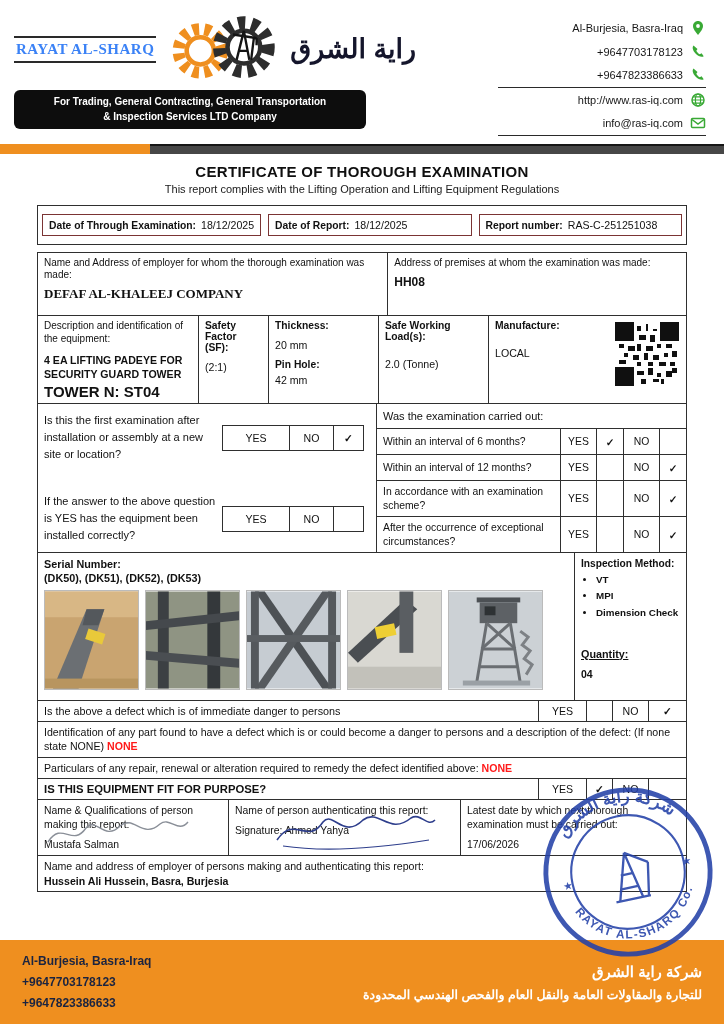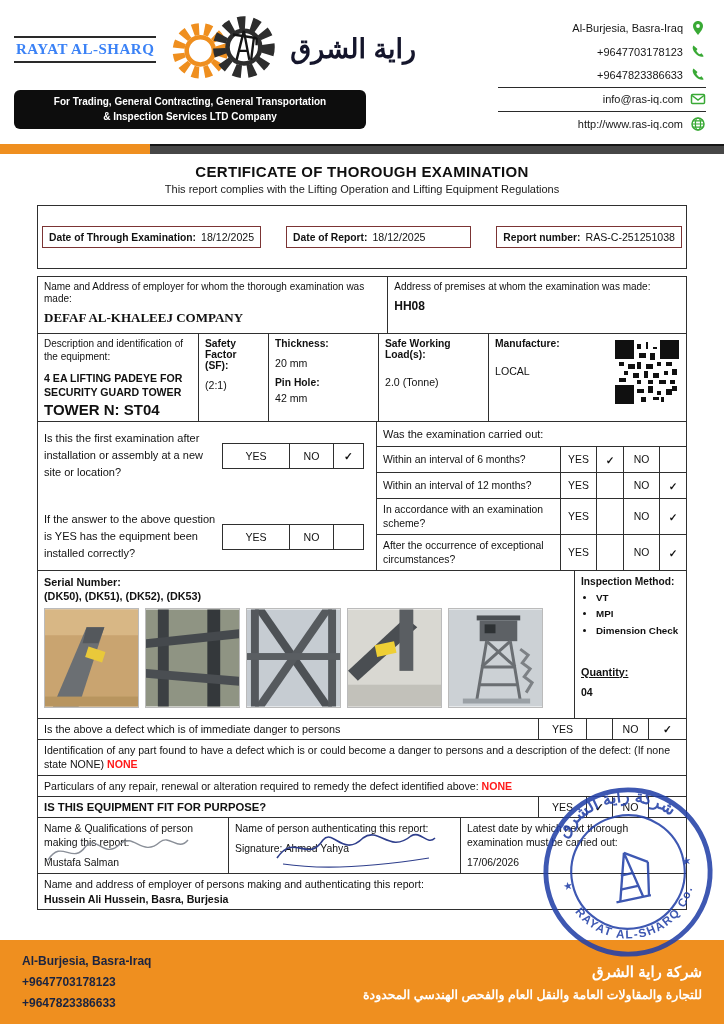--- a/index.html
+++ b/index.html
@@ -35,27 +35,27 @@
   .title-blk{text-align:center;margin-top:9px}
   .title{font-size:15px;font-weight:800;letter-spacing:.3px;color:#0f0f0f}
   .subtitle{font-size:11px;margin-top:3px;color:#1a1a1a}
 
   
   .sheet{margin:10px 37px 0 37px;position:relative}
   .trow{border:1.5px solid var(--border-dark,#2f2f2f);margin-top:-1.5px;background:#fff}
   .red{color:var(--none-red,#ff1a1a);font-weight:bold}
   .chk{font-weight:bold;font-size:12px}
 
-  .dates-row{display:flex;gap:25px;padding:20px 4px;margin-top:0}
+  .dates-row{display:flex;gap:7px;padding:8px 4px;margin-top:0}
   .date-box{flex:1;border:1.6px solid var(--maroon-border,#7b3434);padding:4px 6px;display:flex;gap:5px;align-items:center;white-space:nowrap}
   .date-box .lbl{font-weight:600;font-size:10.3px}
   .date-box .val{font-size:10.6px}
 
   .emp-row{display:flex}
-  .emp-cell{padding:4px 6px 8px 6px}
+  .emp-cell{padding:4px 6px 14px 6px}
   .emp-cell.l{flex:1.18}
   .emp-cell.r{flex:1;border-left:1.5px solid var(--border-dark,#2f2f2f)}
   .lbl-sm{font-size:10px;line-height:1.25}
   .val-serif{font-family:"Liberation Serif",serif;font-weight:bold;font-size:13px;margin-top:4px}
   .val-bold{font-weight:bold;font-size:12px;margin-top:6px}
 
   .eq-row{display:flex;min-height:86px}
   .eq-cell{padding:4px 6px;border-left:1.5px solid var(--border-dark,#2f2f2f)}
   .eq-cell:first-child{border-left:none}
   .eq-c1{width:160px}
@@ -186,36 +186,36 @@
         </span>
       </div>
       <div class="c-row sep-bot">
         <span>+9647823386633</span>
         <span class="c-icon">
           <svg viewBox="0 0 16 16">
               <path class="ic-g" d="M3.5 1.5 C2 3 2.6 6.5 5.5 9.5 C8.4 12.5 12 13.6 13.7 12.2 L11.6 9.3 L9.8 10.2 C8.4 9.6 7 8.2 6.3 6.7 L7.5 5 Z"></path>
             </svg>
         </span>
       </div>
-      <div class="c-row sep-bot">
-        <span>info@ras-iq.com</span>
-        <span class="c-icon">
-          <svg viewBox="0 0 16 16" fill="none">
-              <rect class="ic-gs" x="1.5" y="3.5" width="13" height="9" rx="1" stroke-width="1.5"></rect>
-              <path class="ic-gs" d="M2 4.5 L8 9 L14 4.5" stroke-width="1.5"></path>
-            </svg>
-        </span>
-      </div>
       <div class="c-row">
         <span>http://www.ras-iq.com</span>
         <span class="c-icon">
           <svg viewBox="0 0 16 16" fill="none">
               <circle class="ic-gs" cx="8" cy="8" r="6" stroke-width="1.5"></circle>
               <ellipse class="ic-gs" cx="8" cy="8" rx="2.6" ry="6" stroke-width="1.2"></ellipse>
               <path class="ic-gs" d="M2 8 H14 M3 4.8 H13 M3 11.2 H13" stroke-width="1.2"></path>
+            </svg>
+        </span>
+      </div>
+      <div class="c-row sep-bot">
+        <span>info@ras-iq.com</span>
+        <span class="c-icon">
+          <svg viewBox="0 0 16 16" fill="none">
+              <rect class="ic-gs" x="1.5" y="3.5" width="13" height="9" rx="1" stroke-width="1.5"></rect>
+              <path class="ic-gs" d="M2 4.5 L8 9 L14 4.5" stroke-width="1.5"></path>
             </svg>
         </span>
       </div>
     </div>
   </header>
 
   <div class="divider">
     <div class="div-orange"></div>
     <div class="div-dark"></div>
   </div>

